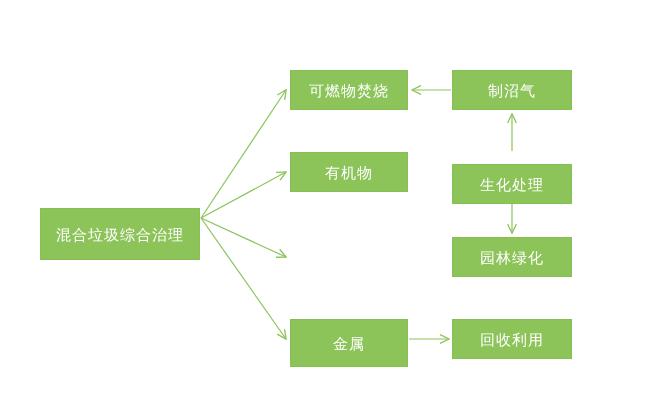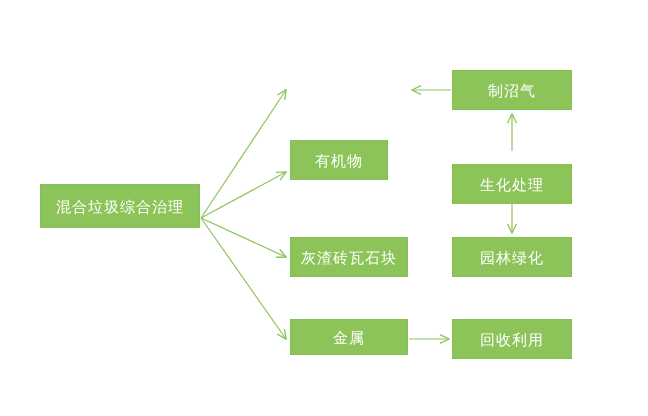--- a/index.html
+++ b/index.html
@@ -62,34 +62,34 @@
 
     <line x1="451" y1="90" x2="412" y2="90" stroke="#8cc45a" stroke-width="1.2" marker-end="url(#arrowhead)"></line>
 
     <line x1="512" y1="151" x2="512" y2="114" stroke="#8cc45a" stroke-width="1.2" marker-end="url(#arrowhead)"></line>
 
     <line x1="512" y1="193" x2="512" y2="233" stroke="#8cc45a" stroke-width="1.2" marker-end="url(#arrowhead)"></line>
 
     <line x1="409" y1="339" x2="449" y2="339" stroke="#8cc45a" stroke-width="1.2" marker-end="url(#arrowhead)"></line>
   </svg>
 
-  <div class="node" style="left:40px; top:184px; width:160px; height:44px;">
+  <div class="node" style="left:40px; top:208px; width:160px; height:52px;">
     <span class="node-label">混合垃圾综合治理</span>
   </div>
 
+  <div class="node" style="left:290px; top:70px; width:118px; height:40px;">
+    <span class="node-label">可燃物焚烧</span>
+  </div>
 
-  <div class="node" style="left:290px; top:140px; width:98px; height:40px;">
+  <div class="node" style="left:290px; top:152px; width:118px; height:40px;">
     <span class="node-label">有机物</span>
   </div>
 
-  <div class="node" style="left:290px; top:237px; width:118px; height:40px;">
-    <span class="node-label">灰渣砖瓦石块</span>
-  </div>
 
-  <div class="node" style="left:290px; top:319px; width:118px; height:36px;">
+  <div class="node" style="left:290px; top:319px; width:118px; height:48px;">
     <span class="node-label">金属</span>
   </div>
 
   <div class="node" style="left:452px; top:70px; width:120px; height:40px;align-items:center;">
     <span class="node-label">制沼气</span>
   </div>
 
   <div class="node" style="left:452px; top:164px; width:120px; height:40px;">
     <span class="node-label">生化处理</span>
   </div>

